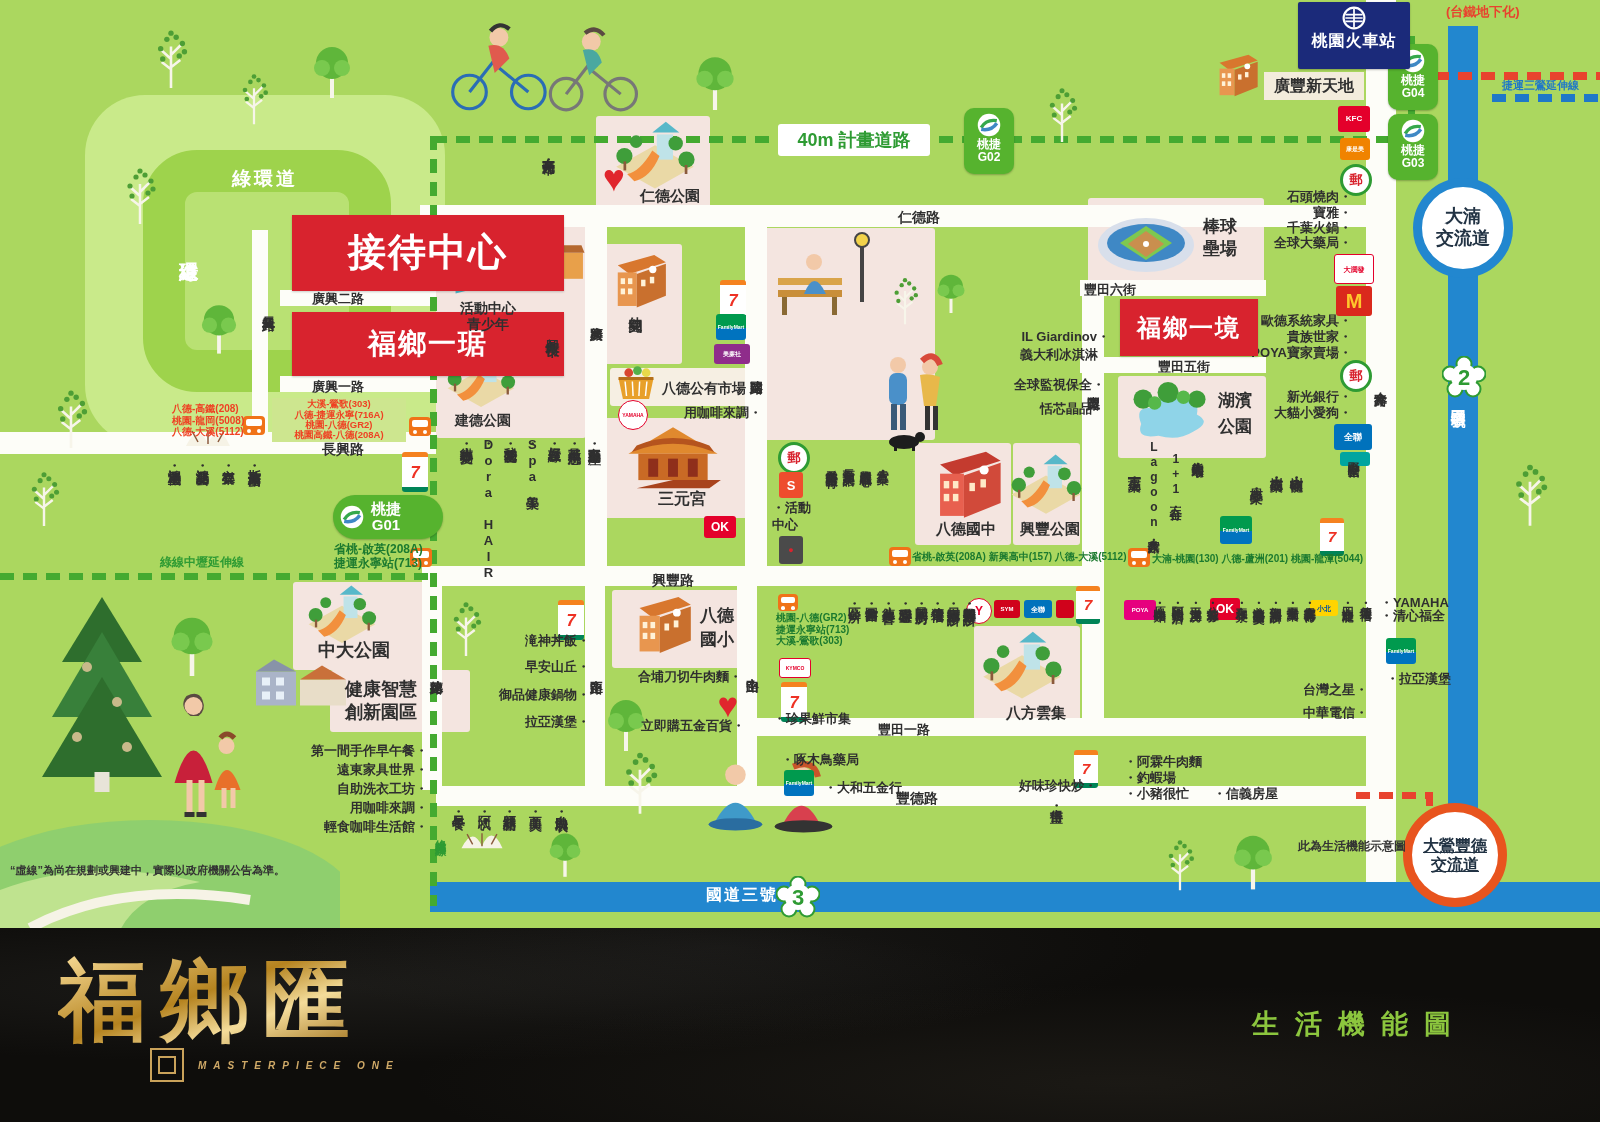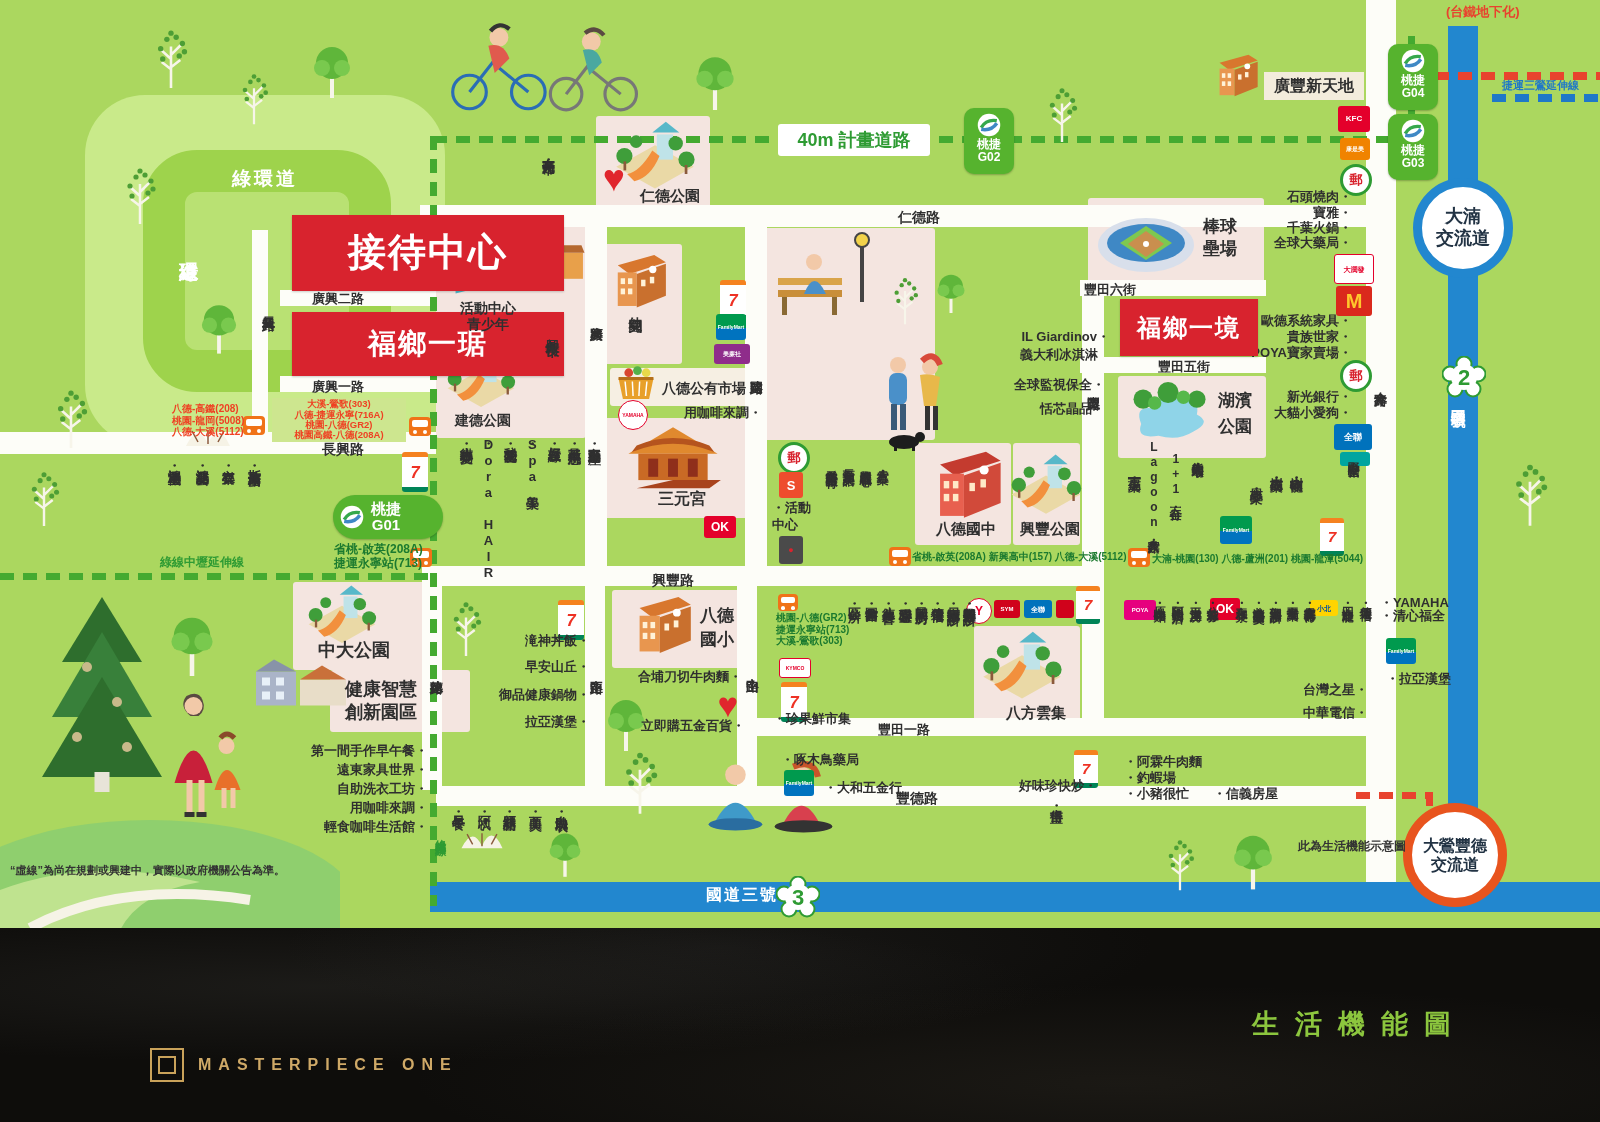--- a/index.html
+++ b/index.html
@@ -17,21 +17,21 @@
   .badge.h{flex-direction:row;border-radius:26px;justify-content:flex-start;}
   .circleIC{position:absolute;z-index:5;background:#fff;border-radius:50%;display:flex;align-items:center;justify-content:center;text-align:center;font-weight:bold;color:#234;}
   .shield{position:absolute;z-index:5;}
   #footer{position:absolute;left:0;top:928px;width:1600px;height:194px;background:#0e0d0b;z-index:8;
     background-image:radial-gradient(ellipse at 20% 30%,rgba(90,90,85,.18),transparent 40%),radial-gradient(ellipse at 70% 80%,rgba(120,110,90,.12),transparent 45%),radial-gradient(ellipse at 45% 10%,rgba(60,60,60,.2),transparent 35%);}
   #brandCn{position:absolute;left:58px;top:942px;z-index:9;font-family:"DejaVu Serif",serif;font-weight:bold;font-size:88px;letter-spacing:14px;
     background:linear-gradient(160deg,#f0d28a 10%,#b5831f 45%,#f4dc9a 65%,#9a6a14 95%);-webkit-background-clip:text;background-clip:text;color:transparent;}
   #brandRow{position:absolute;left:150px;top:1048px;z-index:9;display:flex;align-items:center;gap:14px;}
   #brandSeal{width:30px;height:30px;border:2px solid #c9a25a;position:relative;}
   #brandSeal:before{content:"";position:absolute;left:6px;top:6px;right:6px;bottom:6px;border:2px solid #c9a25a;}
-  #brandEn{color:#cfa967;font-size:16px;letter-spacing:7px;font-weight:bold;}
+  #brandEn{color:#cfa967;font-size:10px;letter-spacing:7px;font-weight:bold;font-style:italic;}
   #caption{position:absolute;left:1252px;top:1006px;z-index:9;color:#8cc63e;font-size:27px;letter-spacing:16px;font-weight:bold;}
 </style>
 </head>
 <body>
 
 <div id="stage">
   <div id="map" style="position:absolute;inset:0;">
       <div class="blk" style="left: 85px; top: 95px; width: 360px; height: 350px; background: rgb(201, 234, 138); border-radius: 60px;"></div>
       <div class="blk" style="left: 143px; top: 150px; width: 248px; height: 242px; border: 42px solid rgb(158, 211, 76); border-radius: 54px; box-sizing: border-box; background: rgb(185, 225, 115);"></div>
       <div class="blk" style="left: 596px; top: 116px; width: 114px; height: 92px; background: rgb(244, 229, 224); border-radius: 3px;"></div>
@@ -659,23 +659,30 @@
         <div style="font-size:12px;line-height:1.05;text-align:center">桃捷<br>G02</div>
       </div>
       <div class="badge h" style="left: 333px; top: 495px; width: 98px; height: 44px; padding: 0px 6px; gap: 6px; align-items: center;">
         <svg viewBox="0 0 30 30" width="26" height="26">
           <circle cx="15" cy="15" r="13" fill="#fff"></circle>
           <path d="M6 18 Q12 8 24 10" stroke="#35a84c" stroke-width="4" fill="none"></path>
           <path d="M24 13 Q18 22 6 20" stroke="#3f88c5" stroke-width="4" fill="none"></path>
         </svg>
         <div style="font-size:15px;line-height:1.05;text-align:center">桃捷<br>G01</div>
       </div>
+      <div class="badge" style="left: 1298px; top: 2px; width: 112px; height: 64px; background: rgb(27, 42, 122); border-radius: 2px; padding-top: 3px;">
+        <svg viewBox="0 0 30 30" width="26" height="26">
+          <circle cx="15" cy="15" r="12" fill="none" stroke="#fff" stroke-width="2.5"></circle>
+          <path d="M5 11H25 M5 15H25 M5 19H25 M15 4V26" stroke="#fff" stroke-width="2"></path>
+        </svg>
+        <div style="font-size:16px;letter-spacing:1px">桃園火車站</div>
+      </div>
       <div class="circleIC" style="left: 1413px; top: 178px; width: 100px; height: 100px; border: 9px solid rgb(34, 135, 207); font-size: 18px; line-height: 1.2; white-space: pre-line; box-sizing: border-box;">大湳
 交流道</div>
-      <div class="circleIC" style="left: 1403px; top: 803px; width: 104px; height: 104px; border: 9px solid rgb(232, 84, 30); font-size: 16px; line-height: 1.2; white-space: pre-line; box-sizing: border-box;">大鶯豐德
+      <div class="circleIC" style="left: 1403px; top: 803px; width: 104px; height: 104px; border: 9px solid rgb(232, 84, 30); font-size: 16px; line-height: 1.2; white-space: pre-line; box-sizing: border-box; text-decoration: underline;">大鶯豐德
 交流道</div>
       <div class="shield" style="left: 1442px; top: 356px; width: 44px; height: 44px;"><svg viewBox="0 0 44 44" width="44" height="44">
           <g fill="#fff" stroke="#2e9b33" stroke-width="2">
             <circle cx="22" cy="8" r="7.5"></circle>
             <circle cx="8" cy="18" r="7.5"></circle>
             <circle cx="36" cy="18" r="7.5"></circle>
             <circle cx="13" cy="33" r="7.5"></circle>
             <circle cx="31" cy="33" r="7.5"></circle>
           </g>
           <circle cx="22" cy="21" r="13" fill="#fff"></circle>
@@ -845,18 +852,19 @@
       <div class="lbl" style="top: 820px; right: 1172px; font-size: 13px; padding-left: 24px;">輕食咖啡生活館・</div>
       <div class="lbl" style="top: 864px; left: 10px; font-size: 11px; color: rgb(51, 51, 51); font-weight: bold;">“虛線”為尚在規劃或興建中，實際以政府機關公告為準。</div>
       <div class="lbl" style="top: 840px; left: 1298px; font-size: 12px; color: rgb(51, 51, 51); font-weight: bold;">此為生活機能示意圖</div>
       <div class="lbl" style="top: 886px; left: 706px; font-size: 16px; color: rgb(255, 255, 255); font-weight: bold; letter-spacing: 2px;">國道三號</div>
       <div class="lbl" style="top: 398px; left: 1450px; font-size: 15px; color: rgb(255, 255, 255); font-weight: bold; writing-mode: vertical-rl; text-orientation: upright; letter-spacing: 1px;">國道二號</div>
     </div>
 
   <div id="footer">
     
   </div>
+  <div id="brandCn">福鄉匯</div>
   <div id="brandRow">
     <div id="brandSeal"></div>
     <div id="brandEn">MASTERPIECE ONE</div>
   </div>
   <div id="caption">生活機能圖</div>
 </div>
 
 </body></html>

